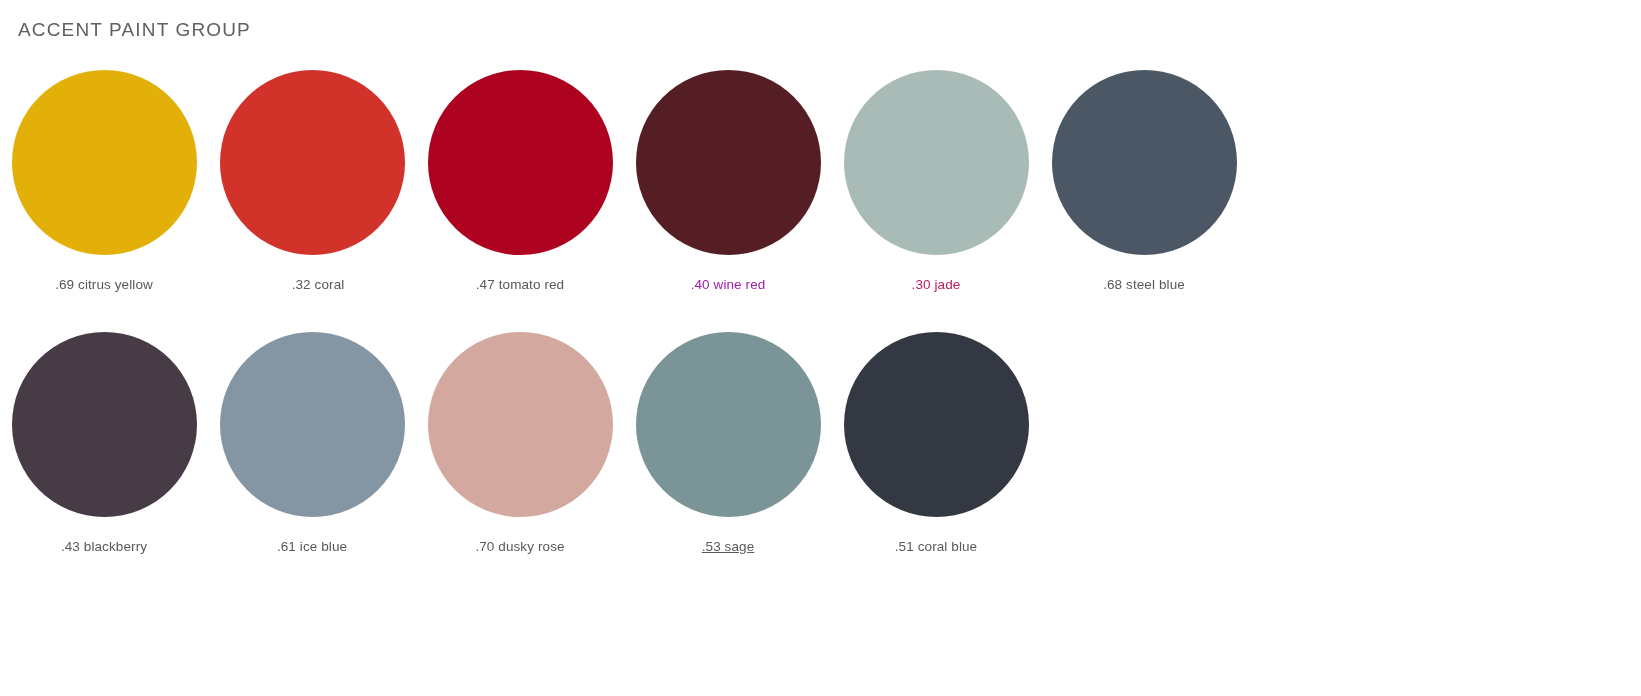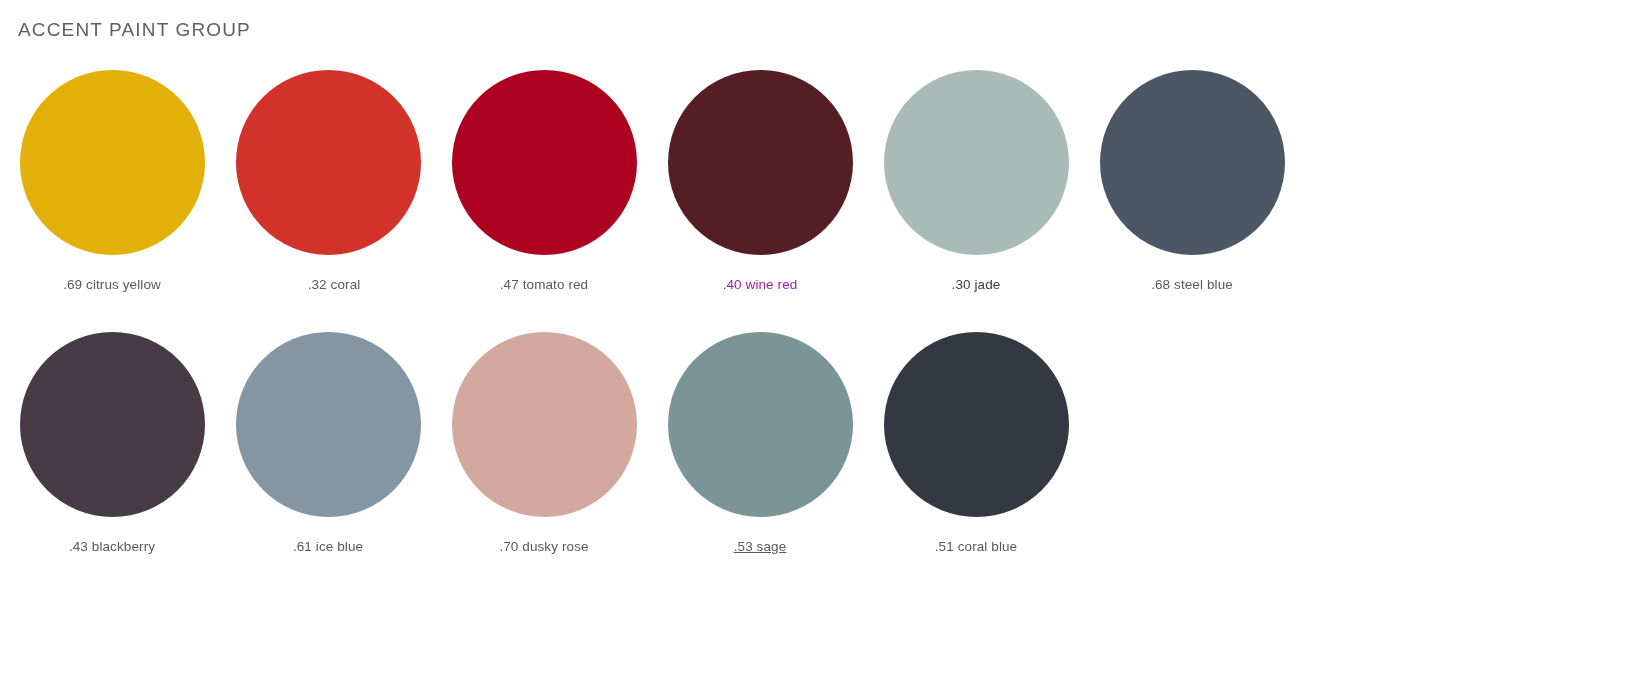--- a/index.html
+++ b/index.html
@@ -44,21 +44,20 @@
     align-items: flex-start;
     width: 1509px;
     height: 262px;
   }
   .swatch-cell {
     width: 208px;
     flex: 0 0 208px;
     display: flex;
     flex-direction: column;
     align-items: center;
-    padding-left: 8px;
   }
   .swatch-dot {
     width: 185px;
     height: 185px;
     border-radius: 50%;
     display: block;
   }
   .swatch-label {
     margin-top: 22px;
     font-size: 13.5px;
@@ -90,21 +89,21 @@
       <div class="swatch-cell">
         <span class="swatch-dot" style="background: rgb(174, 3, 32);"></span>
         <span class="swatch-label" style="color: rgb(88, 89, 91);">.47 tomato red</span>
       </div>
       <div class="swatch-cell">
         <span class="swatch-dot" style="background: rgb(85, 30, 37);"></span>
         <span class="swatch-label" style="color: #a21caf;">.40 wine red</span>
       </div>
       <div class="swatch-cell">
         <span class="swatch-dot" style="background: rgb(169, 187, 182);"></span>
-        <span class="swatch-label" style="color: #404040;">.30 jade</span>
+        <span class="swatch-label" style="color: #be185d;">.30 jade</span>
       </div>
       <div class="swatch-cell">
         <span class="swatch-dot" style="background: rgb(75, 87, 100);"></span>
         <span class="swatch-label" style="color: rgb(88, 89, 91);">.68 steel blue</span>
       </div>
     </div>
 
     <div class="swatch-row">
       <div class="swatch-cell">
         <span class="swatch-dot" style="background: rgb(71, 59, 70);"></span>

